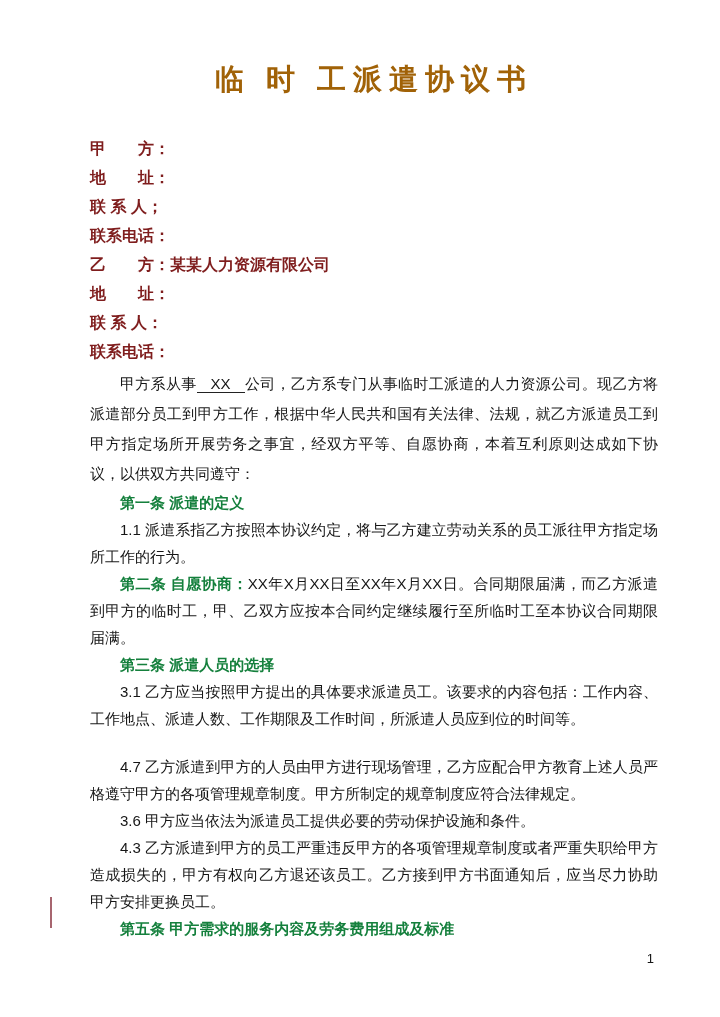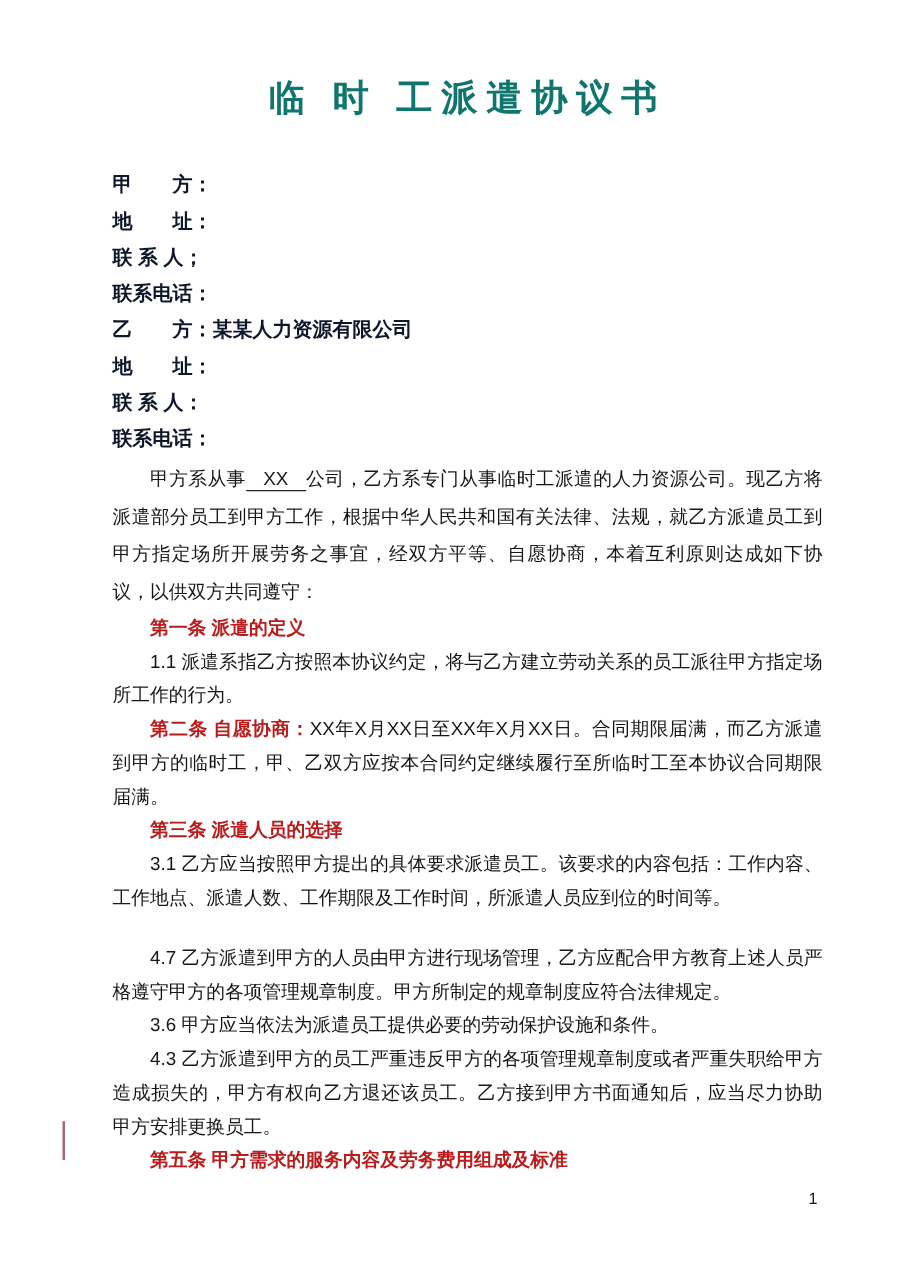--- a/index.html
+++ b/index.html
@@ -17,49 +17,49 @@
     padding: 58px 62px 0 90px;
   }
   .title {
     margin: 0;
     font-size: 29px;
     font-weight: bold;
     line-height: 42px;
     letter-spacing: 7px;
     text-align: center;
     white-space: pre;
-    color: #0f766e;
+    color: #a16207;
   }
   .labels {
     margin-top: 34px;
   }
   .label-line {
     margin: 0;
     font-size: 16px;
     font-weight: bold;
     line-height: 29px;
-    color: #0f172a;
+    color: #7f1d1d;
   }
   .body-text {
     margin-top: 3px;
   }
   .para {
     margin: 0;
     font-size: 15px;
     line-height: 27px;
     text-align: justify;
     text-indent: 2em;
     color: #161616;
   }
   .intro {
     line-height: 30px;
   }
   .heading {
     font-weight: bold;
-    color: #b91c1c;
+    color: #15803d;
   }
   .blank {
     border-bottom: 1px solid #222222;
     padding: 0 14px;
     white-space: pre;
   }
   .spacer {
     height: 21px;
   }
   .page-number {

